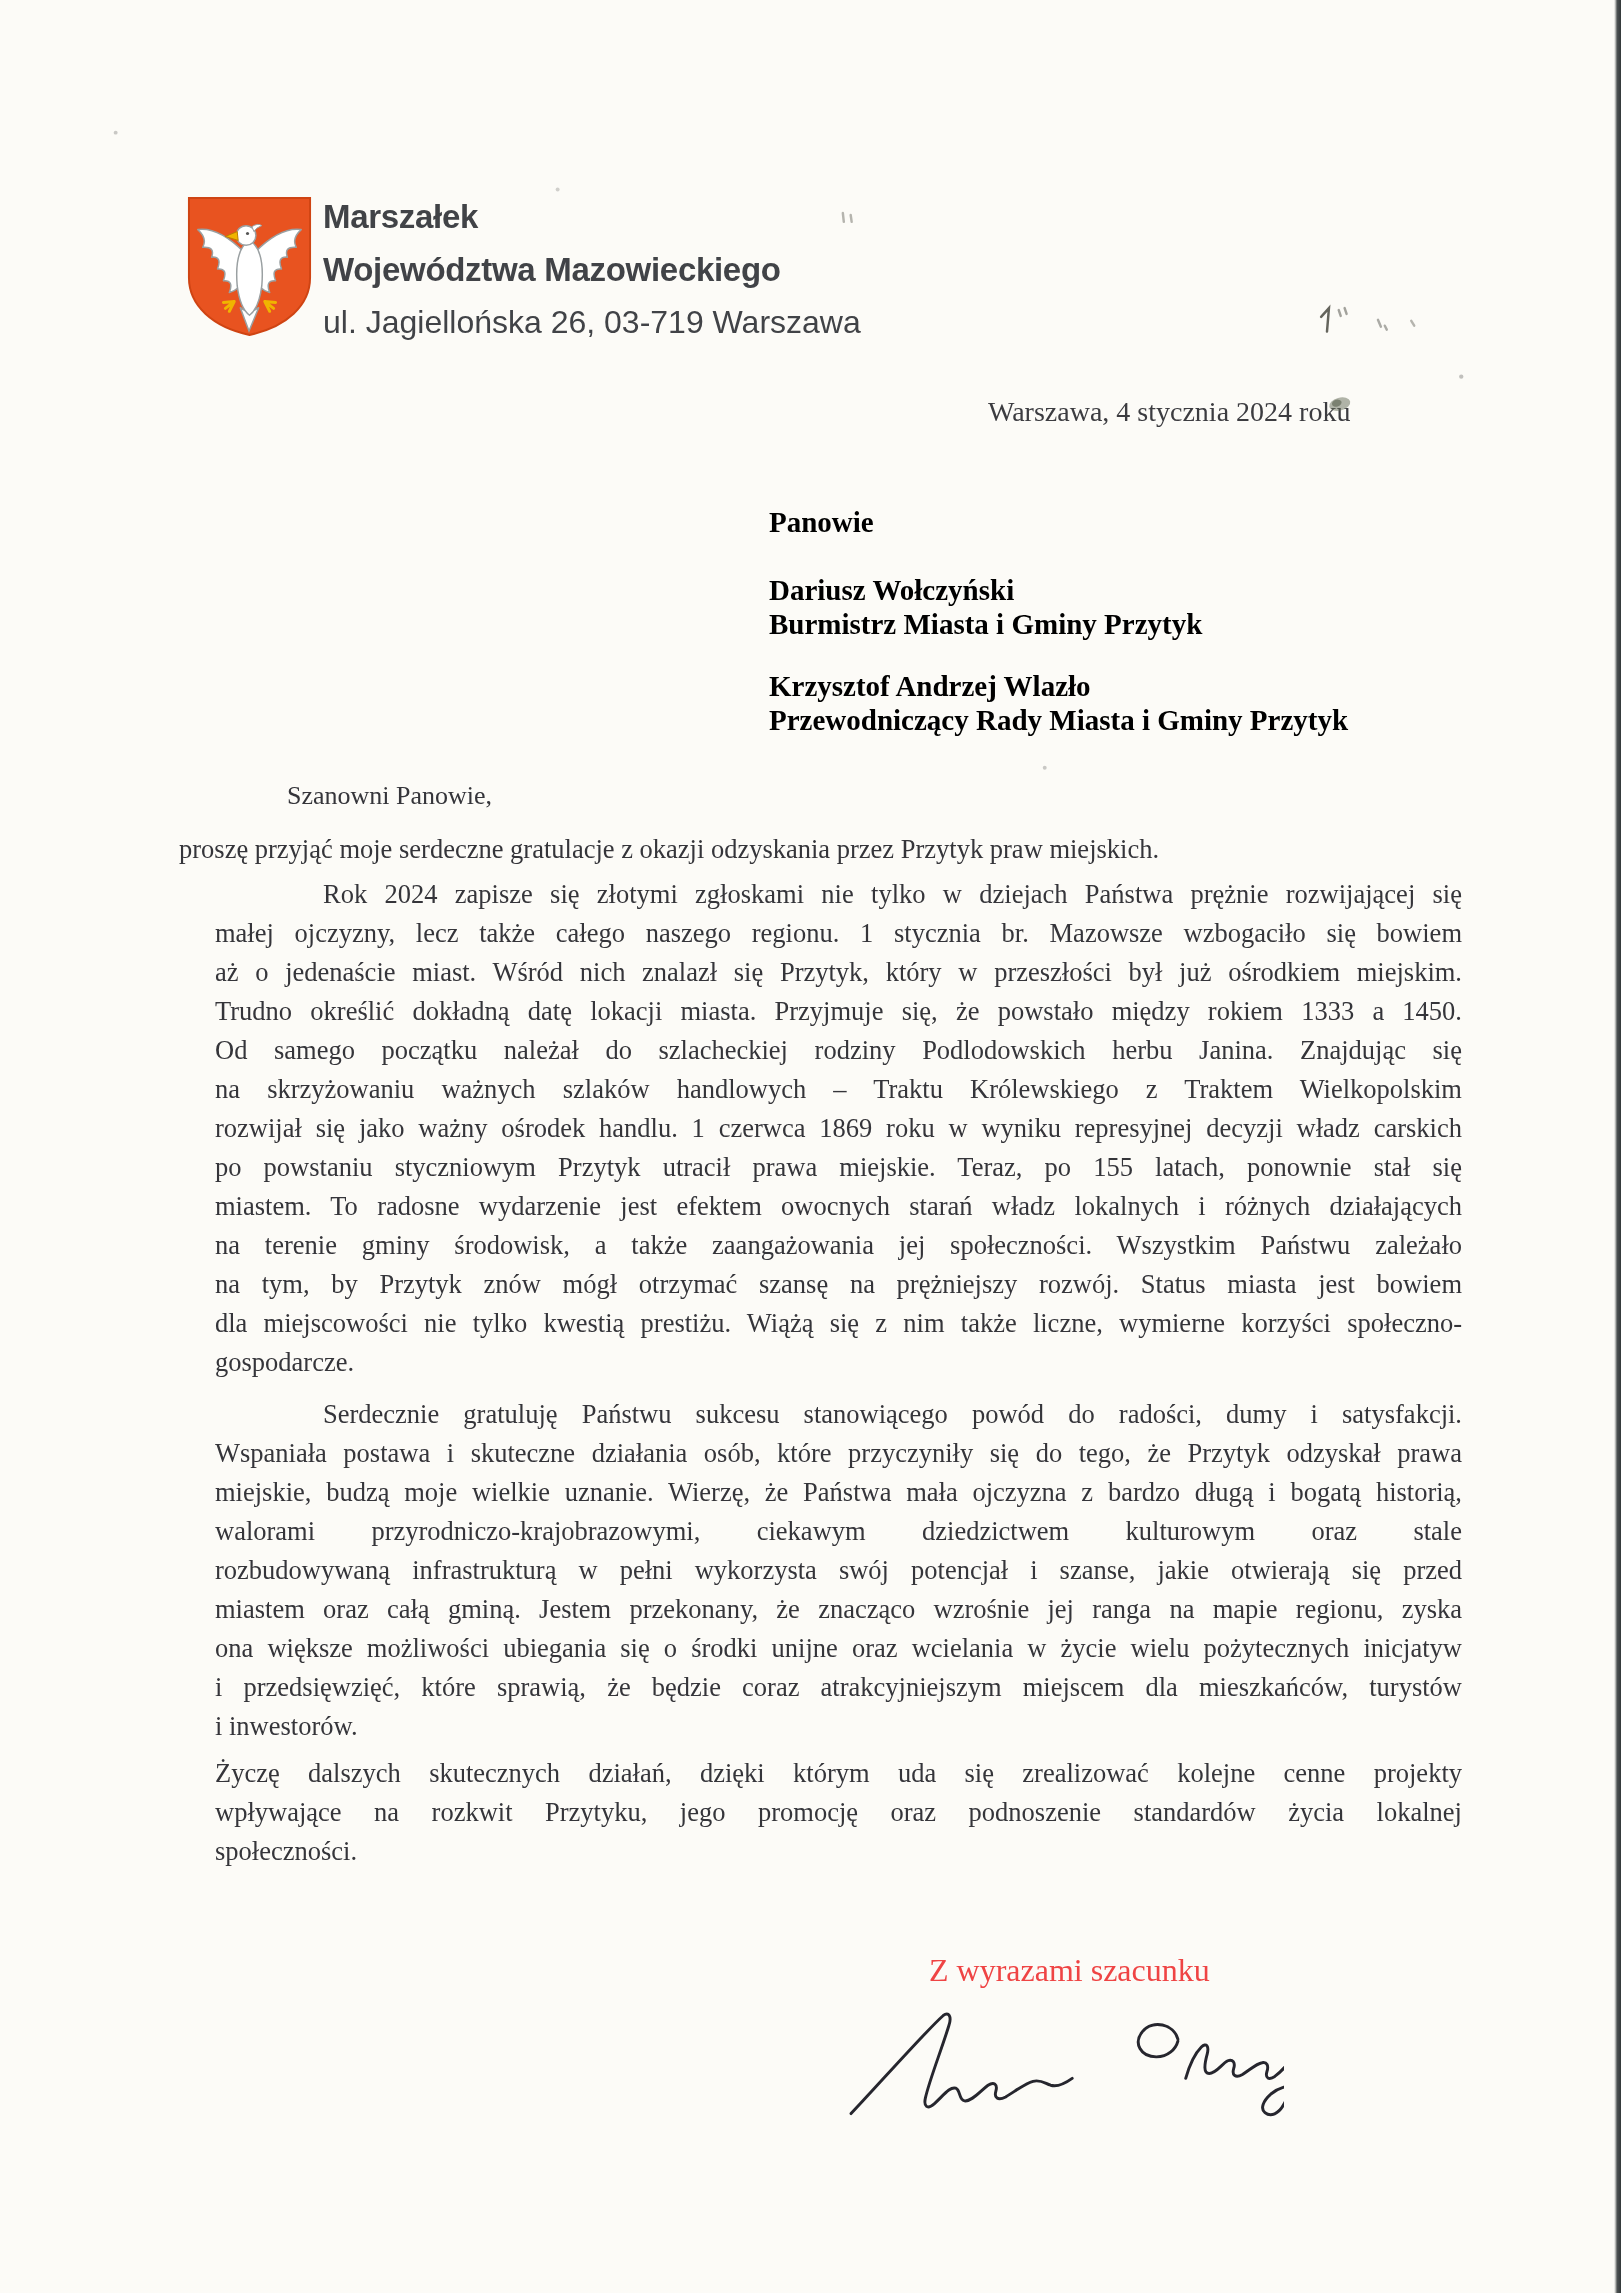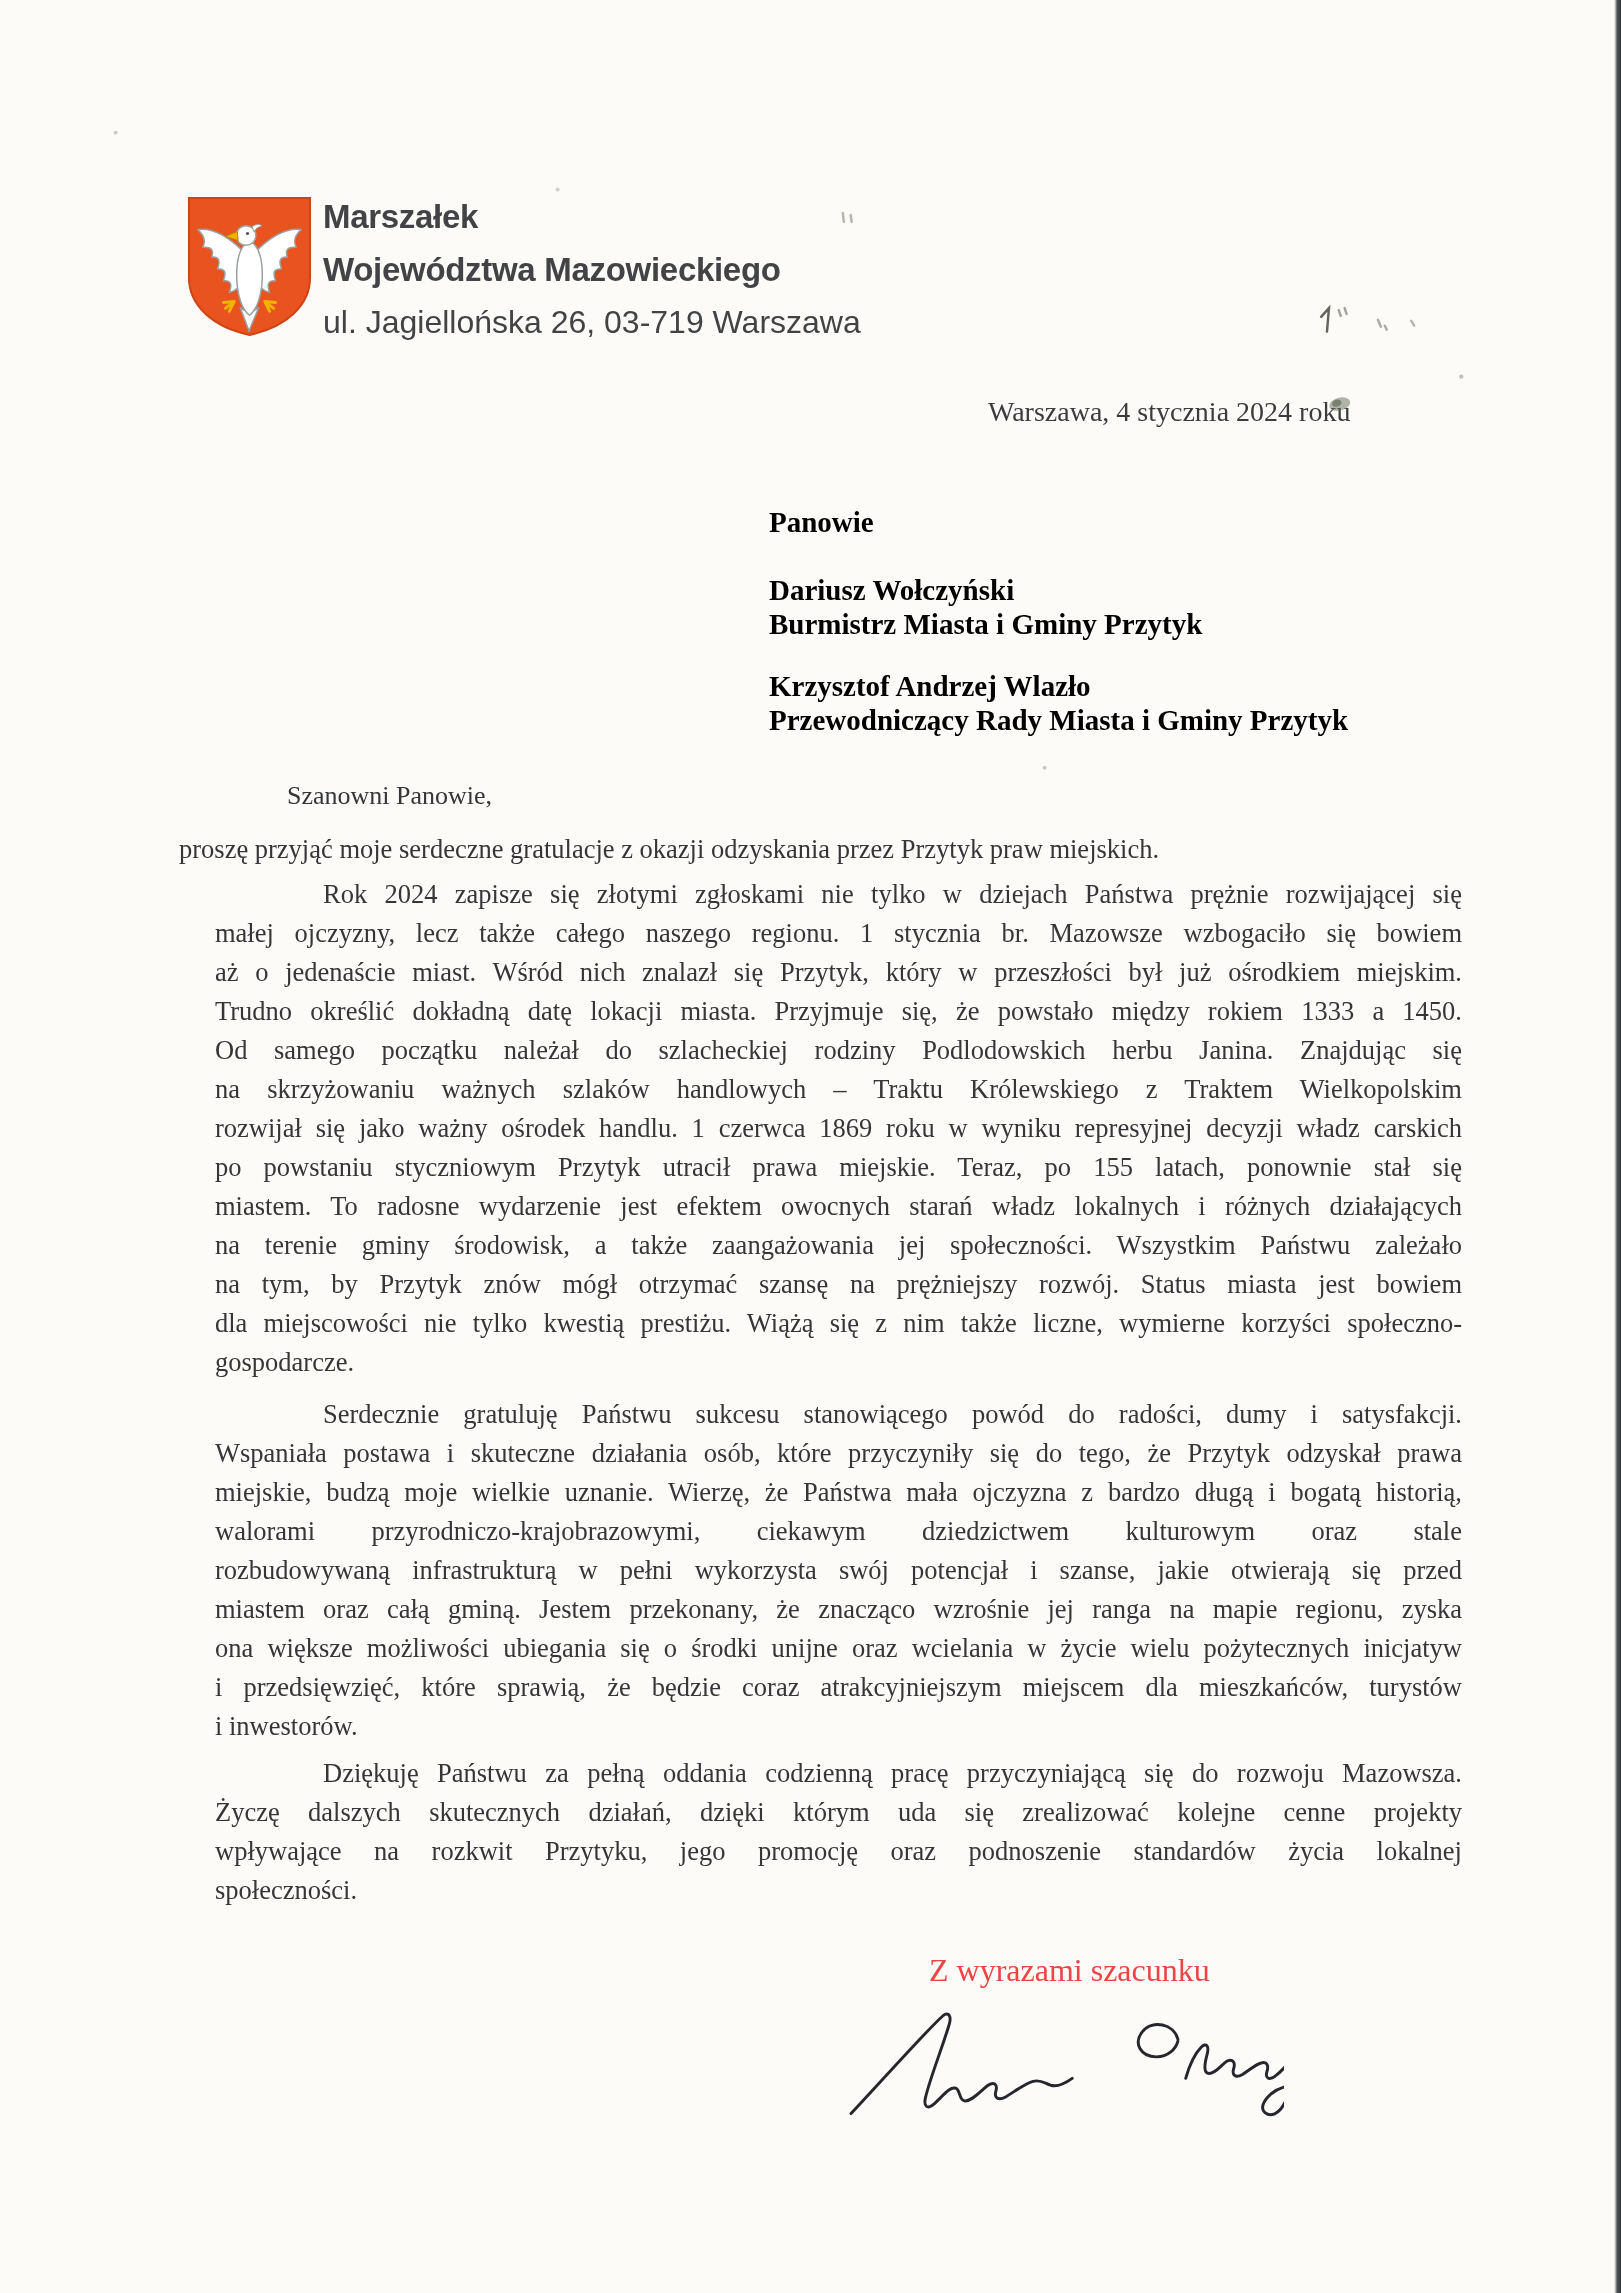--- a/index.html
+++ b/index.html
@@ -111,21 +111,20 @@
       <div class="tline">Wspaniała postawa i skuteczne działania osób, które przyczyniły się do tego, że Przytyk odzyskał prawa</div>
       <div class="tline">miejskie, budzą moje wielkie uznanie. Wierzę, że Państwa mała ojczyzna z bardzo długą i bogatą historią,</div>
       <div class="tline">walorami przyrodniczo-krajobrazowymi, ciekawym dziedzictwem kulturowym oraz stale</div>
       <div class="tline">rozbudowywaną infrastrukturą w pełni wykorzysta swój potencjał i szanse, jakie otwierają się przed</div>
       <div class="tline">miastem oraz całą gminą. Jestem przekonany, że znacząco wzrośnie jej ranga na mapie regionu, zyska</div>
       <div class="tline">ona większe możliwości ubiegania się o środki unijne oraz wcielania w życie wielu pożytecznych inicjatyw</div>
       <div class="tline">i przedsięwzięć, które sprawią, że będzie coraz atrakcyjniejszym miejscem dla mieszkańców, turystów</div>
       <div class="tline last">i inwestorów.</div>
     </div>
   <div class="para para-thanks">
-      <div class="tline indent">Dziękuję Państwu za pełną oddania codzienną pracę przyczyniającą się do rozwoju Mazowsza.</div>
       <div class="tline">Życzę dalszych skutecznych działań, dzięki którym uda się zrealizować kolejne cenne projekty</div>
       <div class="tline">wpływające na rozkwit Przytyku, jego promocję oraz podnoszenie standardów życia lokalnej</div>
       <div class="tline last">społeczności.</div>
     </div>
 
   <div class="closing">Z wyrazami szacunku</div>
 
   <svg class="signature" viewBox="0 0 460 140" aria-hidden="true">
     <g fill="none" stroke="#26262e" stroke-width="3" stroke-linecap="round" stroke-linejoin="round">
       <path d="M18 112 C50 78 96 26 112 12 c6 -5 9 1 6 10 c-8 26 -20 56 -24 74 c-2 9 2 12 9 6 c9 -8 16 -18 22 -16 c5 2 3 12 9 13 c7 1 16 -10 24 -16 c6 -4 10 -1 8 6 c-2 7 2 10 10 6 c10 -6 20 -14 28 -16 c8 -2 12 2 18 4 c7 2 15 -2 22 -7"></path>

